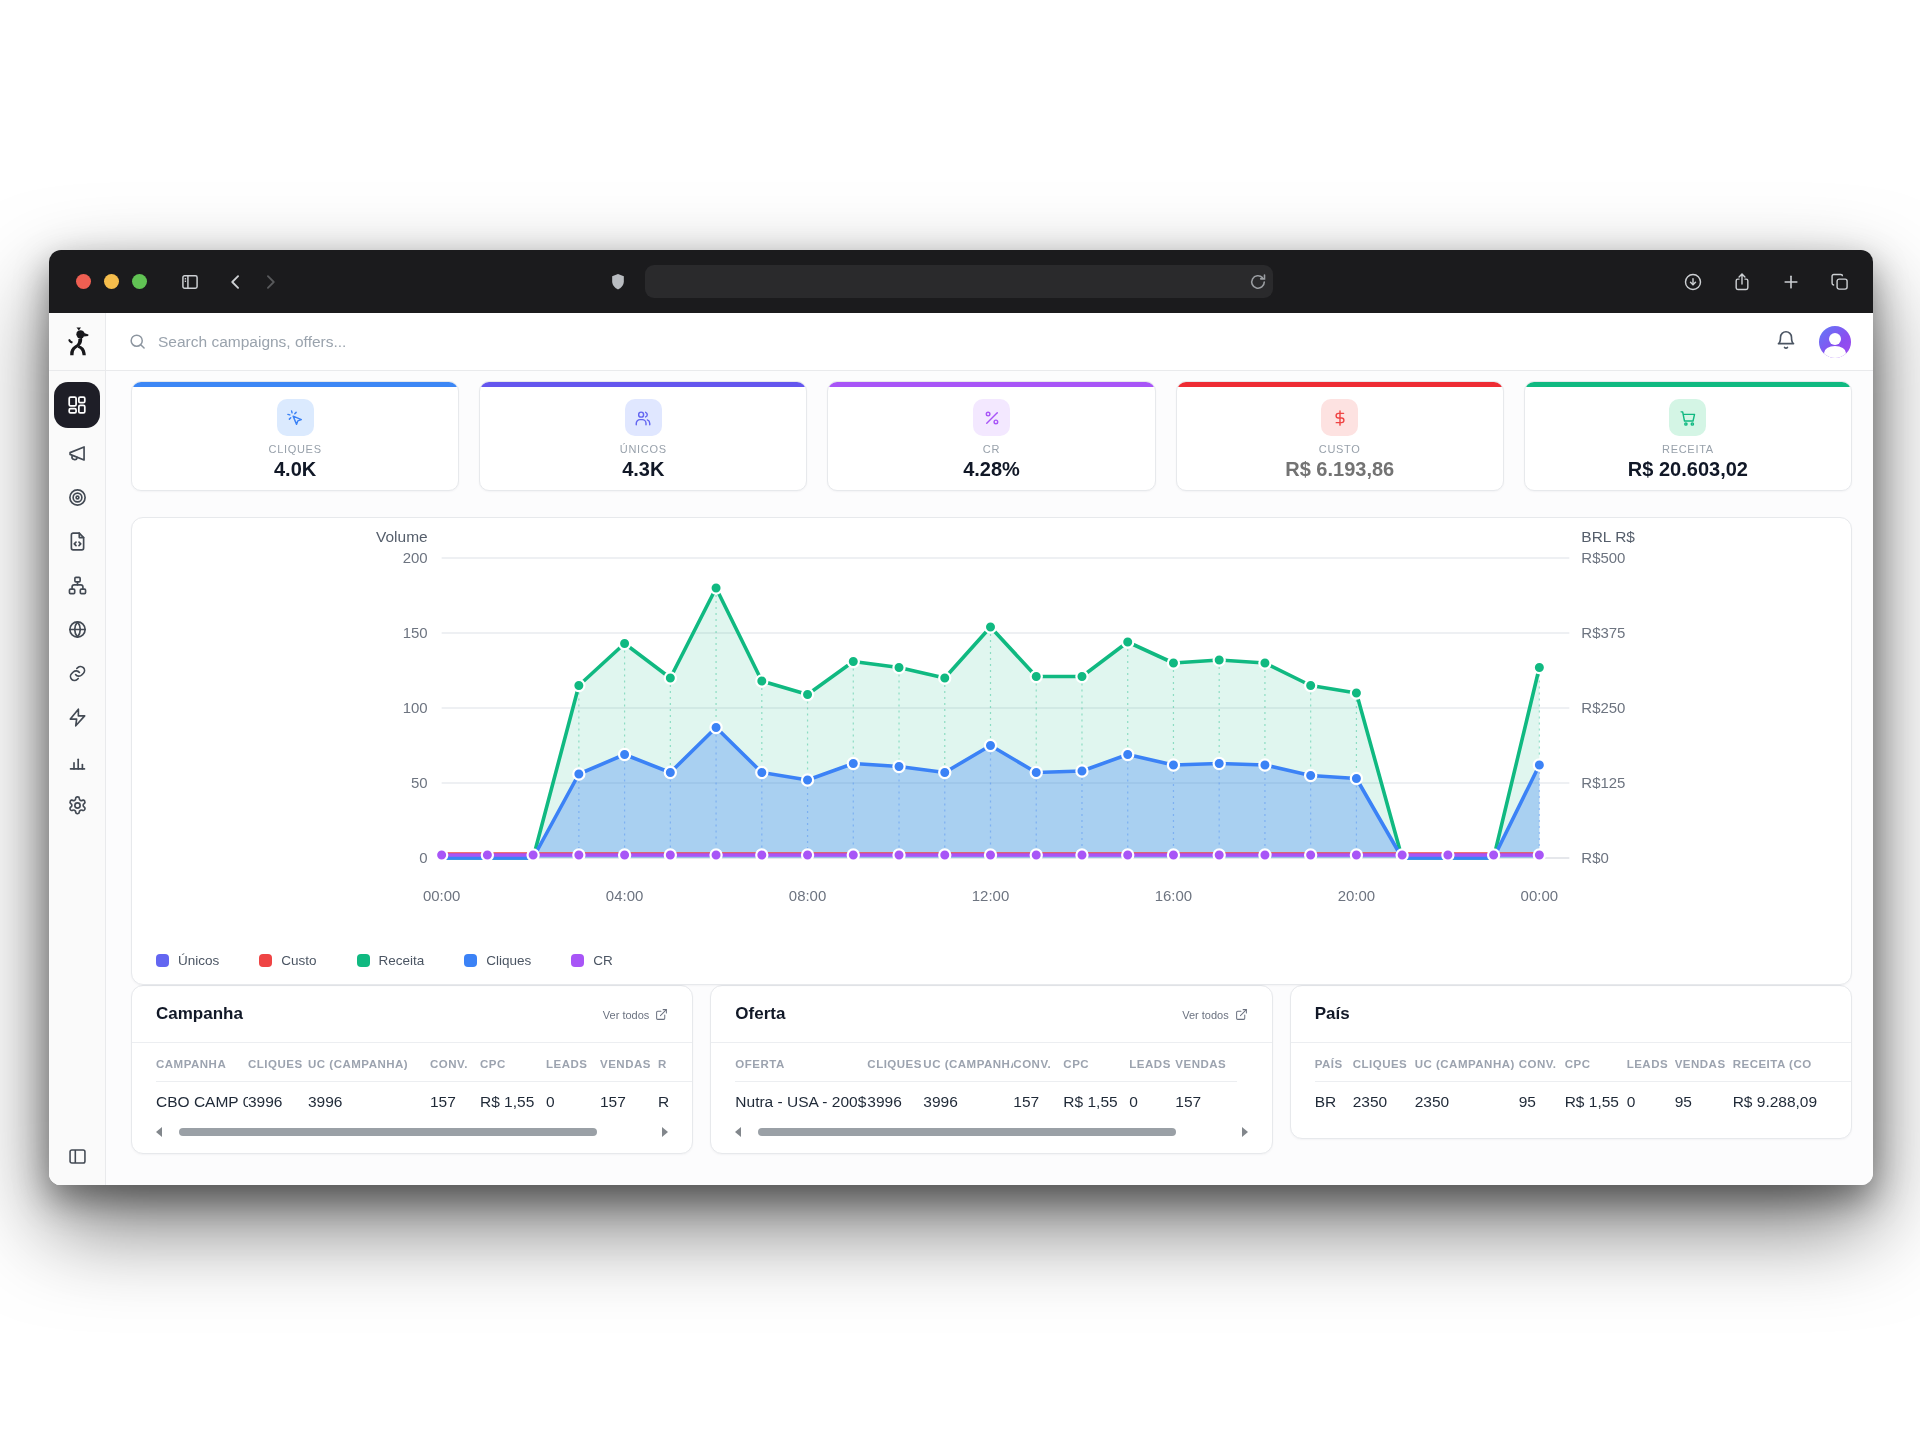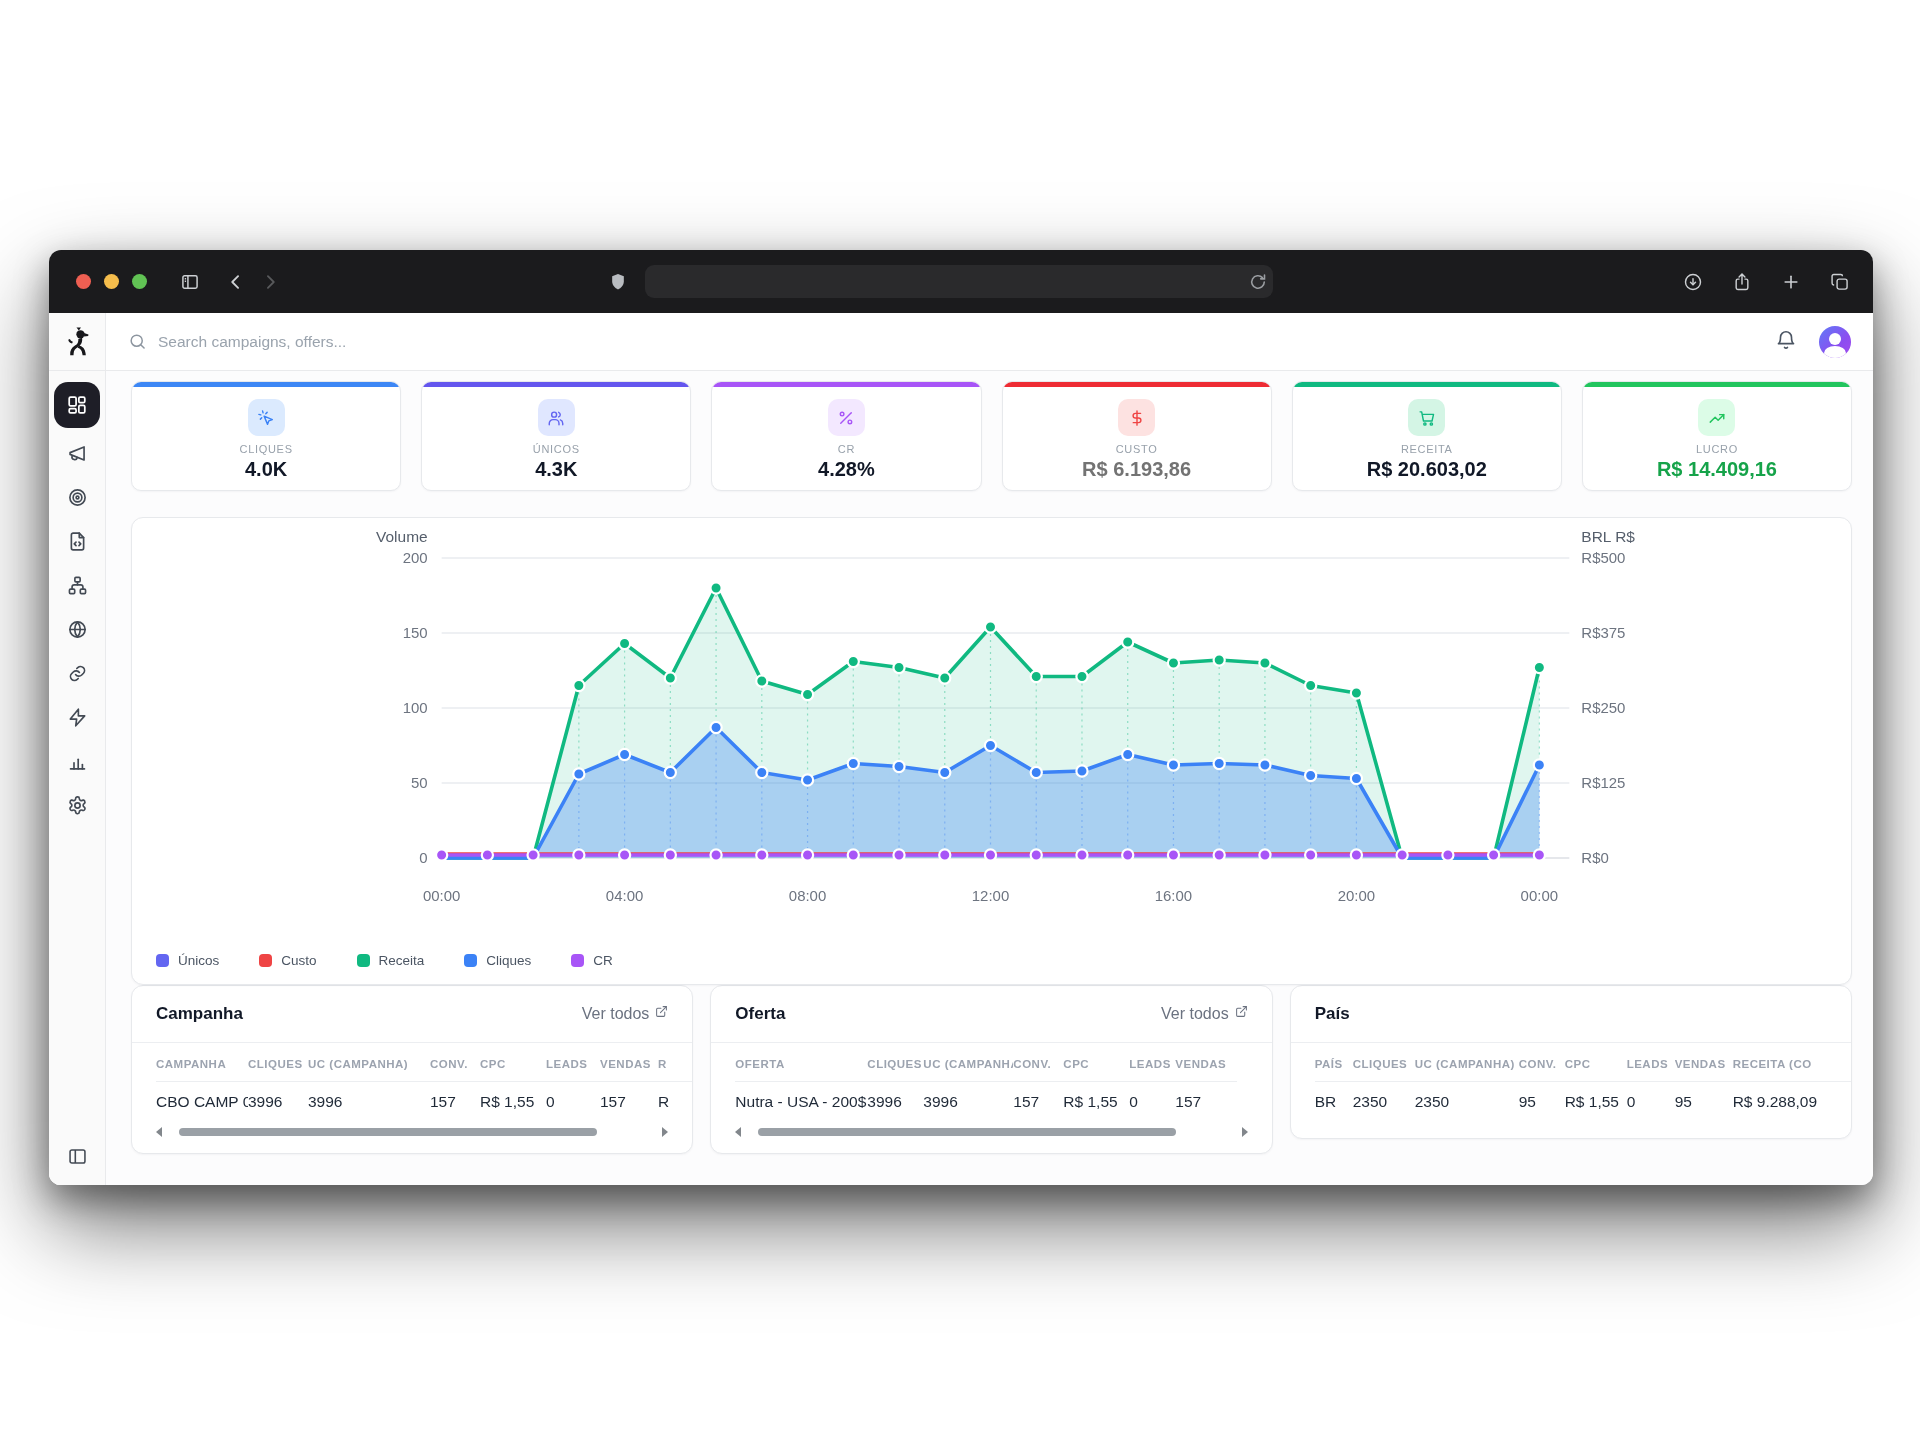--- a/index.html
+++ b/index.html
@@ -79,21 +79,21 @@
   .legend-item { display:flex; align-items:center; gap:9px; font-size:13.5px; color:#4b5563; }
   .legend-swatch { width:13px; height:13px; border-radius:4px; }
 
   
   .tables-row { display:flex; gap:17px; align-items:flex-start; }
   .tbl-card { flex:1; background:#fff; border:1px solid #e7e9ec; border-radius:12px;
     box-shadow:0 1px 2px rgba(16,24,40,.04); overflow:hidden; }
   .tbl-head { height:57px; display:flex; align-items:center; justify-content:space-between;
     padding:0 24px; border-bottom:1px solid #eceef1; }
   .tbl-title { font-size:17px; font-weight:700; color:#111827; }
-  .tbl-link { display:flex; align-items:flex-start; gap:6px; font-size:16px; color:#6b7280; cursor:pointer; }
+  .tbl-link { display:flex; align-items:flex-end; gap:6px; font-size:11px; color:#6b7280; cursor:pointer; }
   .tbl-link svg { width:13px; height:13px; }
   .tbl-body { padding:0 24px 14px 24px; overflow:hidden; }
   table { border-collapse:collapse; table-layout:fixed; }
   th { text-align:left; font-size:11.5px; font-weight:600; letter-spacing:.5px; color:#9ca3af;
     padding:15px 4px 11px 0; white-space:nowrap; overflow:hidden; }
   td { font-size:15.5px; color:#1f2937; padding:11px 4px 13px 0; border-top:1px solid #eceef1;
     white-space:nowrap; overflow:hidden; }
   .hscroll { display:flex; align-items:center; gap:7px; height:14px; margin-top:1px; }
   .arr { width:0; height:0; border-top:5px solid transparent; border-bottom:5px solid transparent; }
   .arr.left { border-right:6px solid #82878c; }
@@ -354,31 +354,20 @@
               <div class="kpi-accent" style="background:#10b981"></div>
               <div class="kpi-chip" style="background:#d4f5e5;color:#10b981">
                 <svg viewBox="0 0 24 24" fill="none" stroke="currentColor" stroke-width="1.9" stroke-linecap="round" stroke-linejoin="round">
                   <circle cx="9.2" cy="20" r="1.5"></circle>
                   <circle cx="17.8" cy="20" r="1.5"></circle>
                   <path d="M2.8 3.8h2.1L7.3 16h11.4l2-8.8H6.3"></path>
                 </svg>
               </div>
               <div class="kpi-label">RECEITA</div>
               <div class="kpi-value" style="color:#111827">R$ 20.603,02</div>
-            </div>
-            <div class="kpi-card">
-              <div class="kpi-accent" style="background:#22c55e"></div>
-              <div class="kpi-chip" style="background:#dcfce7;color:#22c55e">
-                <svg viewBox="0 0 24 24" fill="none" stroke="currentColor" stroke-width="1.9" stroke-linecap="round" stroke-linejoin="round">
-                  <polyline points="3 17.5 9.5 11 13.5 15 21 7.5"></polyline>
-                  <polyline points="15.5 7.5 21 7.5 21 13"></polyline>
-                </svg>
-              </div>
-              <div class="kpi-label">LUCRO</div>
-              <div class="kpi-value" style="color:#16a34a">R$ 14.409,16</div>
             </div>
           </div>
 
         <div class="chart-card">
           <svg class="plot" id="plot" viewBox="0 0 1721 410" preserveAspectRatio="none">
               <line x1="310" y1="340" x2="1439" y2="340" stroke="#dcdfe5" stroke-width="1.3"></line>
               <text x="296" y="345" text-anchor="end" font-size="15" fill="#6d7480">0</text>
               <text x="1451" y="345" font-size="15" fill="#6d7480">R$0</text>
               <line x1="310" y1="265" x2="1439" y2="265" stroke="#e8ebef" stroke-width="1.3"></line>
               <text x="296" y="270" text-anchor="end" font-size="15" fill="#6d7480">50</text>

